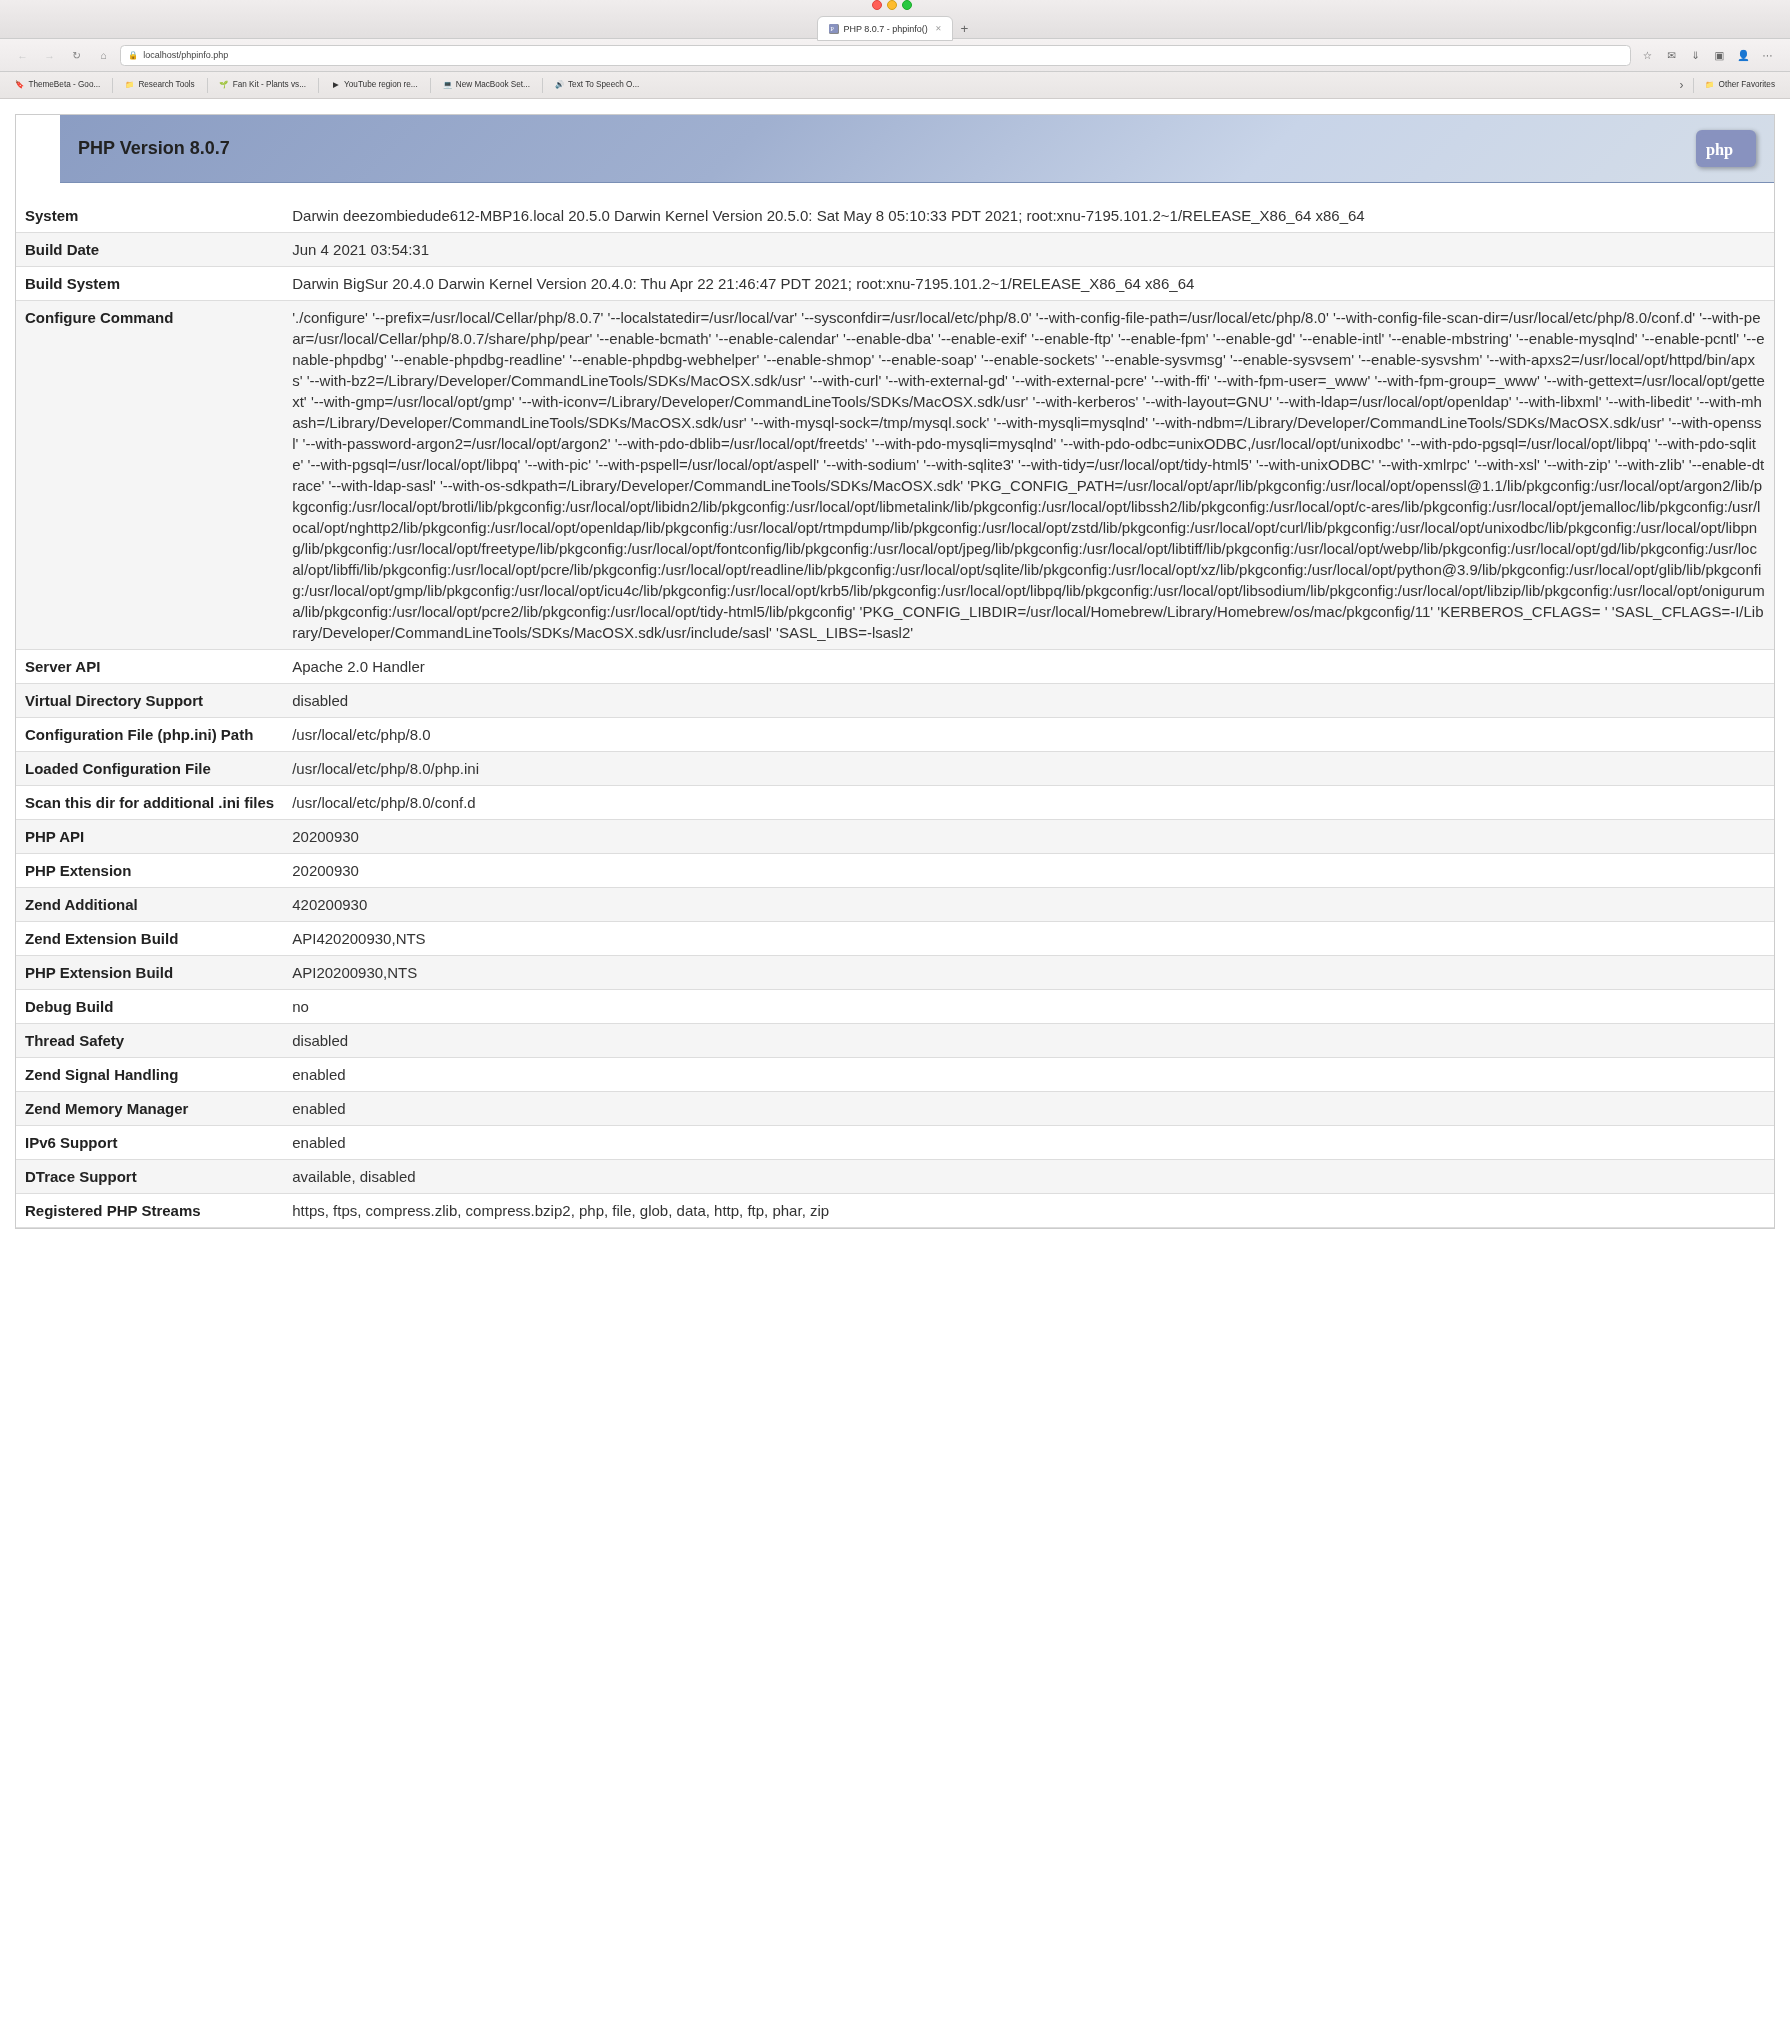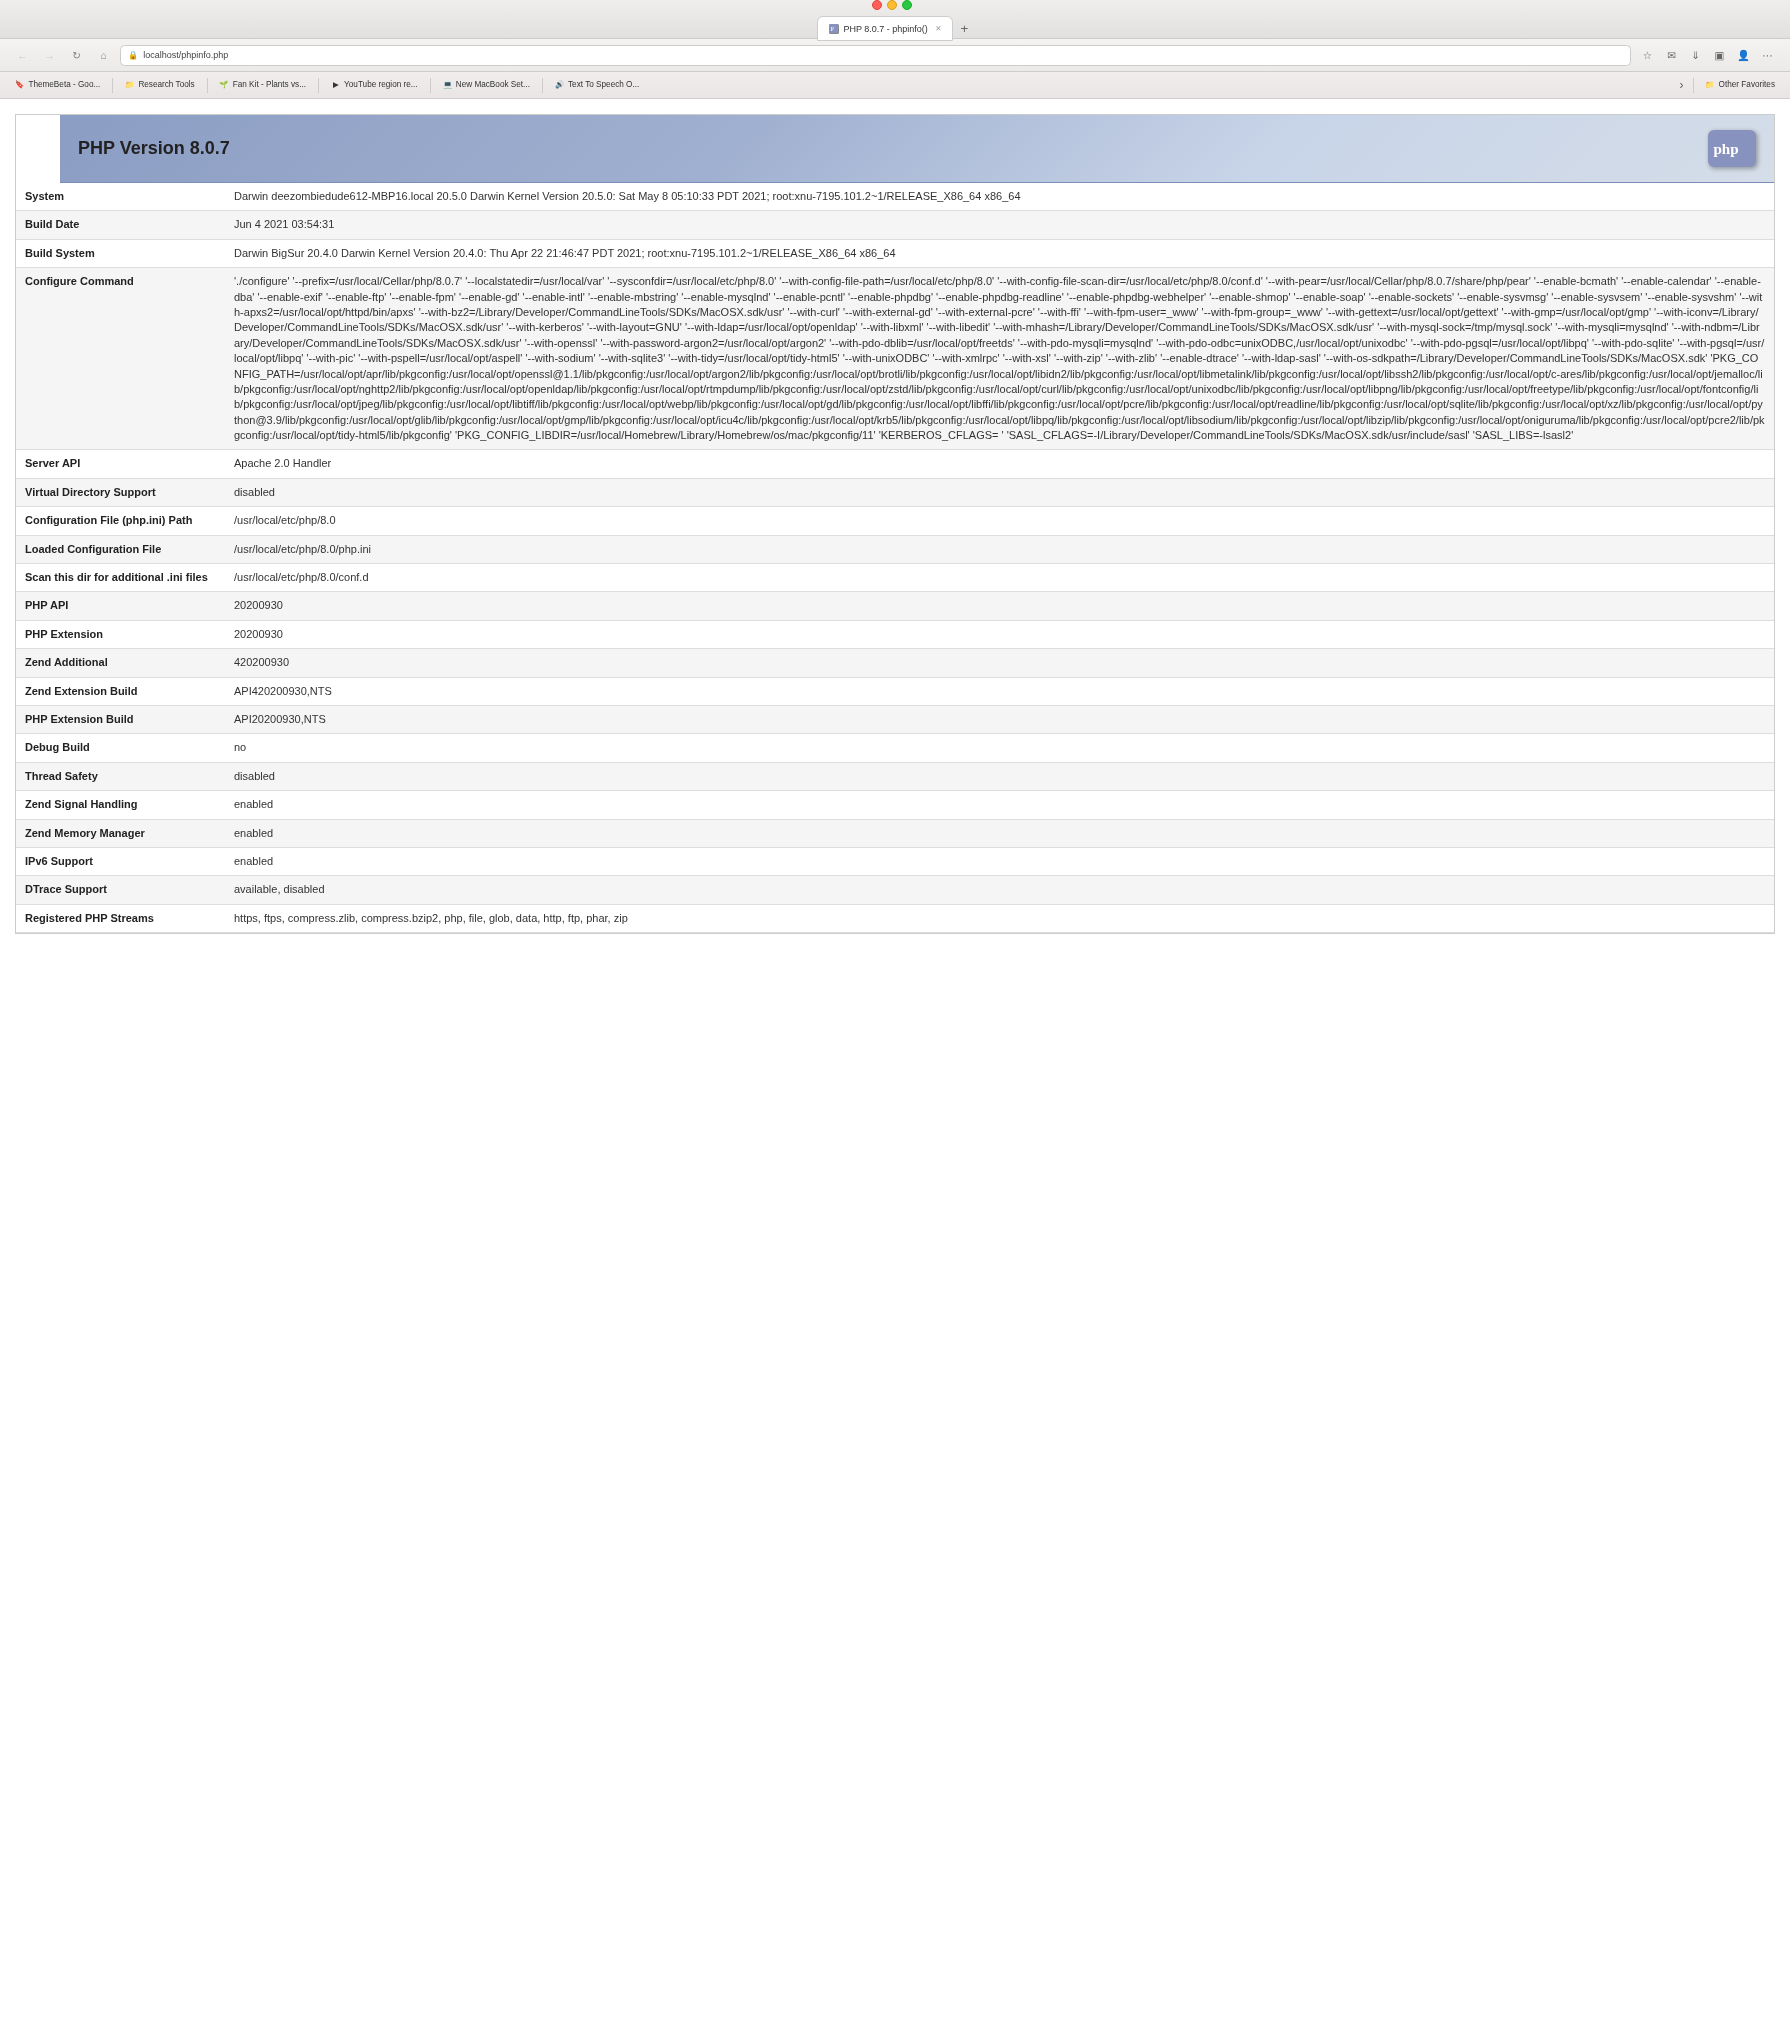--- a/index.html
+++ b/index.html
@@ -200,38 +200,39 @@
       margin-left: 44px;
     }
 
     .php-version-title {
       font-size: 18px;
       font-weight: bold;
       color: #222;
     }
 
     .php-logo {
-      width: 48px;
+      width: 60px;
       height: 37px;
       background: #8892bf;
       border-radius: 6px;
       display: flex;
       align-items: center;
       justify-content: center;
       font-size: 15px;
       font-weight: bold;
       color: white;
       font-family: serif;
       box-shadow: 1.5px 1.5px 4.5px rgba(0,0,0,0.3);
     }
 
     .info-table {
       width: 100%;
       border-collapse: collapse;
-      font-size: 11px;
+      font-size: 15px;
+      margin-top: 16px;
     }
 
     .info-table tr {
       border-bottom: 0.7px solid #ddd;
     }
 
     .info-table tr:nth-child(even) {
       background: #f5f5f5;
     }
 

